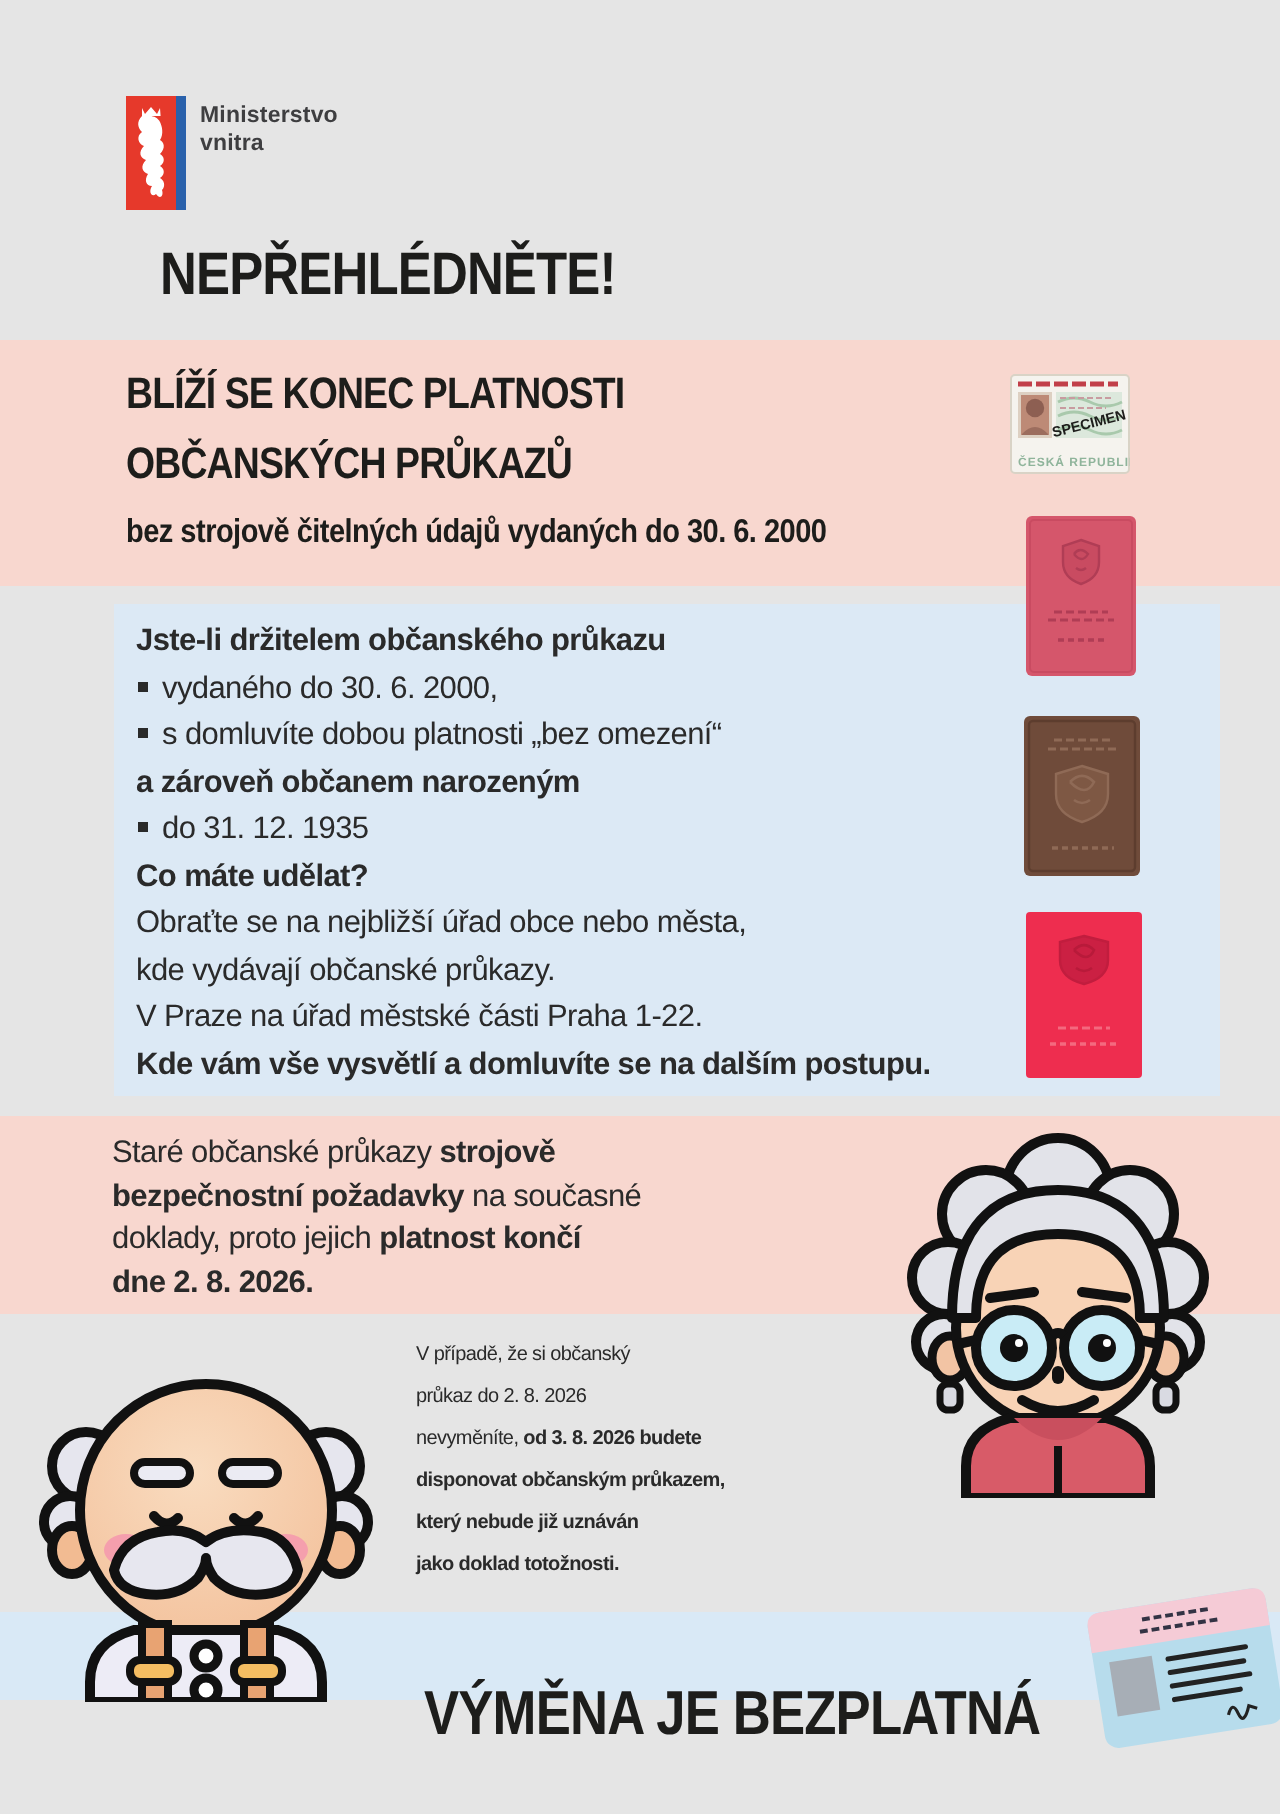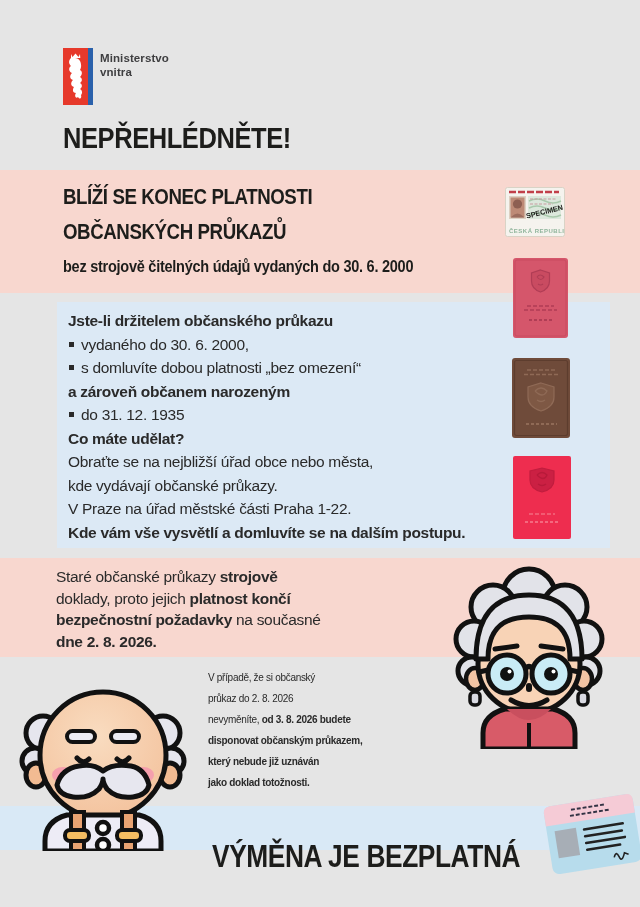--- a/index.html
+++ b/index.html
@@ -16,21 +16,21 @@
   .band-blue { background:#d9e9f6; top:806px; height:44px; }
   .info-box { position:absolute; left:57px; top:302px; width:553px; height:246px; background:#dce9f5; }
 
   
   .logo-red { left:63px; top:48px; width:25px; height:57px; background:#e6392b; }
   .logo-blue { left:88px; top:48px; width:5px; height:57px; background:#2a61ab; }
   .logo-text { left:100px; top:52px; font-size:11.5px; line-height:13.5px; font-weight:700; color:#3e3e40; letter-spacing:0.1px; }
 
   
   .condensed { transform:scaleX(0.85); transform-origin:0 0; letter-spacing:-0.5px; white-space:nowrap; }
-  .alert-title { left:63px; top:121px; font-size:30px; font-weight:700; color:#1d1d1b; }
+  .alert-title { left:80px; top:121px; font-size:30px; font-weight:700; color:#1d1d1b; }
   .banner-title { left:63px; top:179px; font-size:22px; line-height:35px; font-weight:700; color:#1d1d1b; }
   .banner-sub { left:63px; top:257px; font-size:16.5px; font-weight:700; color:#1d1d1b;
                 transform:scaleX(0.88); transform-origin:0 0; letter-spacing:-0.3px; white-space:nowrap; }
   .footer-title { left:212px; top:810px; font-size:31px; font-weight:700; color:#1d1d1b; z-index:3;margin-top:29px; }
 
   
   .line { white-space:nowrap; }
   .line .b { font-weight:700; }
   .bullet { display:inline-block; width:5px; height:5px; background:#2a2a2a; margin:0 7px 3px 1px; }
   .info-text { padding:7px 0 0 11px; font-size:15.5px; line-height:23.5px; letter-spacing:-0.3px; color:#2a2a2a; }
@@ -135,22 +135,22 @@
       <path d="M29,12 l12,3 v9 q0,9 -12,12 q-12,-3 -12,-12 v-9 Z" fill="#cb2043" stroke="#c11d3e" stroke-width="1.2"></path>
       <path d="M24,19 q5,-5 10,0 q-3,7 -10,0 M25,28 q4,3 8,0" fill="none" stroke="#b81a3a" stroke-width="1.3"></path>
       <path d="M16,58 H42" stroke="#f4697f" stroke-width="1.6" stroke-dasharray="4 2"></path>
       <path d="M12,66 H46" stroke="#f4697f" stroke-width="1.8" stroke-dasharray="3 2"></path>
     </svg>
   </div>
 
   <div class="band band-pink band2"></div>
   <div class="abs security-note">
       <div class="line"><span class="r">Staré občanské průkazy </span><span class="b">strojově</span></div>
+      <div class="line"><span class="b">bezpečnostní požadavky</span><span class="r"> na současné</span></div>
       <div class="line"><span class="r">doklady, proto jejich </span><span class="b">platnost končí</span></div>
-      <div class="line"><span class="b">bezpečnostní požadavky</span><span class="r"> na současné</span></div>
       <div class="line"><span class="b">dne 2. 8. 2026.</span></div>
     </div>
 
   <div class="abs grandma">
     <svg viewBox="0 0 160 190" width="162" height="190">
       <g fill="#e2e3e9" stroke="#111111" stroke-width="5">
         <circle cx="80" cy="36" r="26"></circle>
         <circle cx="44" cy="48" r="22"></circle>
         <circle cx="116" cy="48" r="22"></circle>
         <circle cx="25" cy="80" r="18"></circle>

